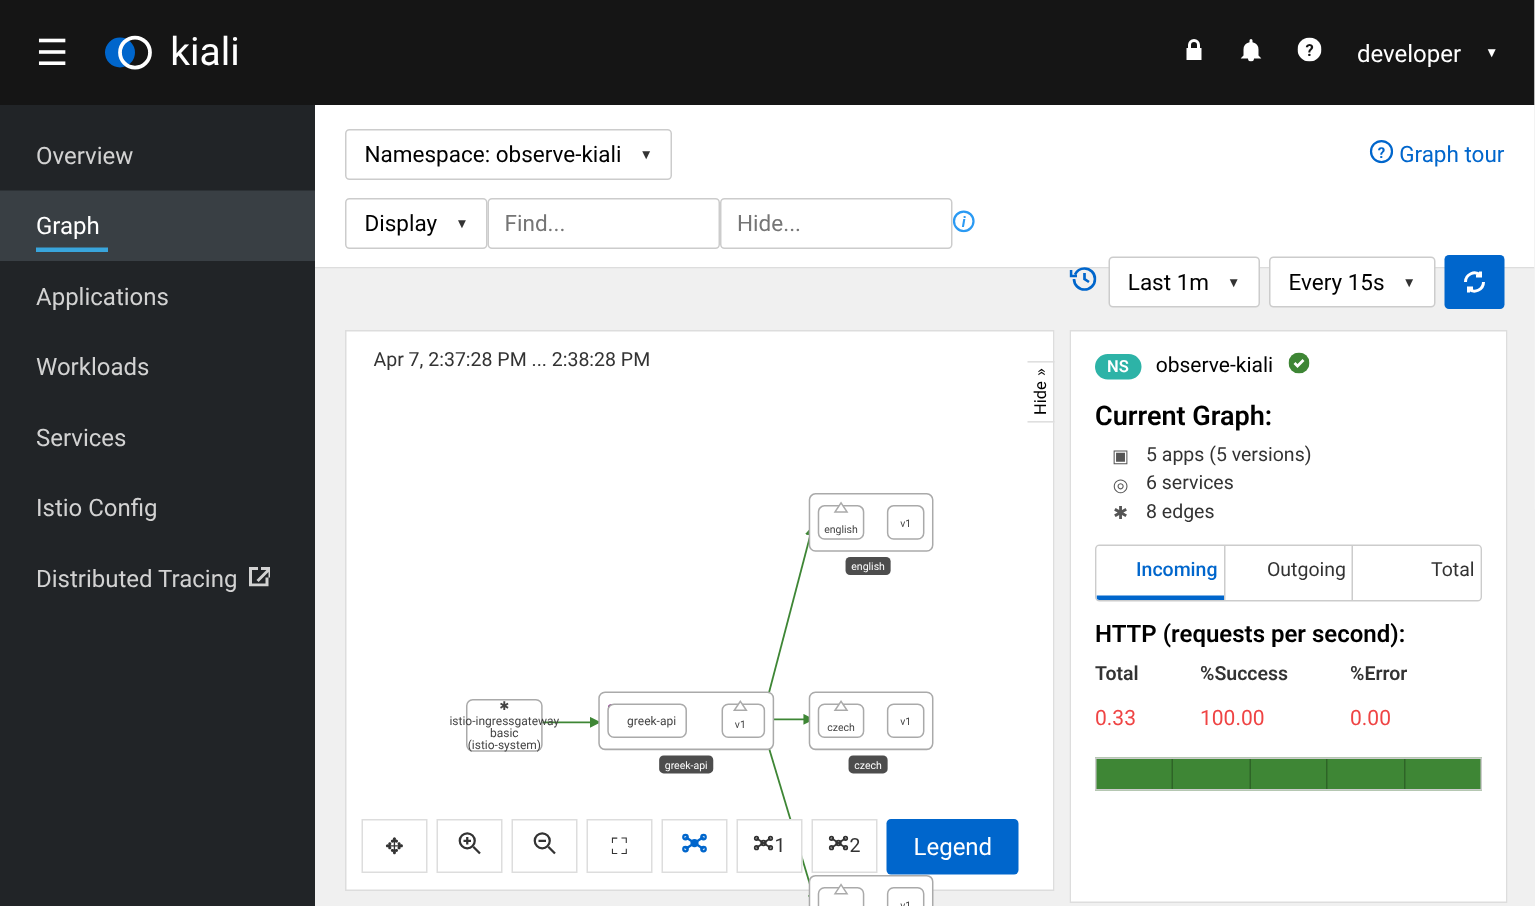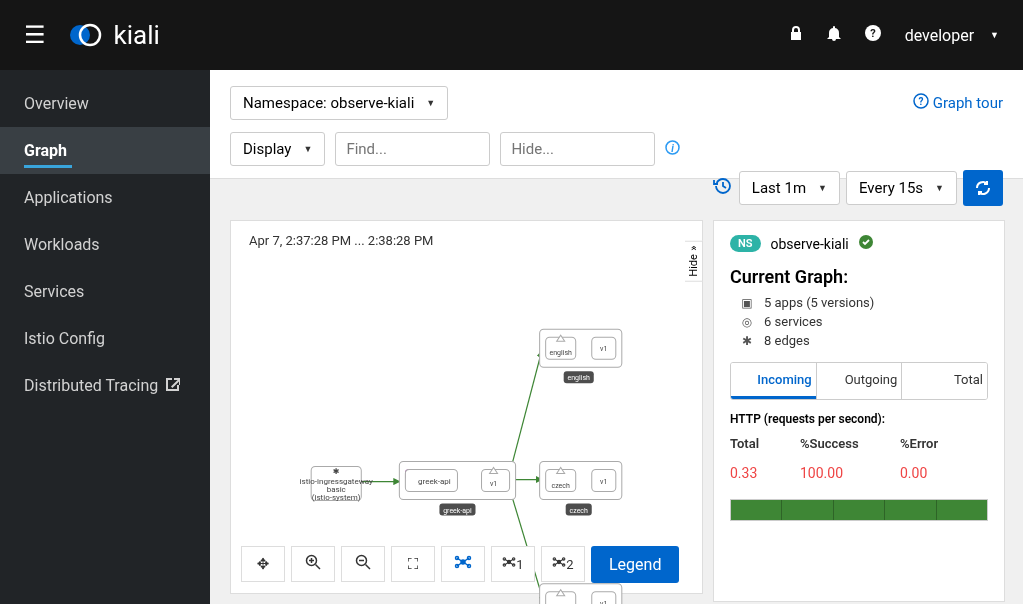--- a/index.html
+++ b/index.html
@@ -11,26 +11,26 @@
   .logo-mark svg { width: 100%; height: 100%; }
   .topbar-spacer { flex: 1; }
   .topbar-right { display: flex; align-items: center; gap: 24px; }
   .topbar-icon { font-size: 16px; cursor: pointer; }
   .user-menu { display: flex; align-items: center; gap: 12px; font-size: 16px; cursor: pointer; }
   .caret-down::after { content: "▼"; font-size: 9px; margin-left: 4px; }
 
   .shell { display: flex; height: 534px; }
   .sidebar { width: 210px; background: #212427; color: #d2d2d2; padding-top: 10px; }
   .sidebar-item { padding: 14px 24px; font-size: 16px; cursor: pointer; display: flex; align-items: center; gap: 8px; }
-  .sidebar-item.active { background: #393f44; color: #fff; border-left: 0; position: relative; font-weight: bold; }
+  .sidebar-item.active { background: #393f44; color: #fff; border-left: 0; position: relative; }
   .sidebar-item.active::after { content: ""; position: absolute; bottom: 6px; left: 24px; width: 48px; height: 3px; background: #39a5dc; }
 
   .main { flex: 1; background: #f0f0f0; position: relative; overflow: hidden; }
   .toolbar1 { display: flex; align-items: center; padding: 16px 20px 8px; gap: 16px; background: #fff; }
-  .toolbar2 { display: flex; align-items: center; padding: 4px 20px 12px; gap: 10px; background: #fff; border-bottom: 1px solid #ddd; }
+  .toolbar2 { display: flex; align-items: center; padding: 4px 20px 12px; gap: 0; background: #fff; border-bottom: 1px solid #ddd; }
   .dropdown { border: 1px solid #ccc; background: #fff; padding: 7px 12px; font-size: 15px; display: inline-flex; align-items: center; gap: 12px; cursor: pointer; border-radius: 3px; }
   .dropdown::after { content: "▼"; font-size: 9px; color: #333; }
   .graph-tour { margin-left: auto; color: #06c; font-size: 15px; display: flex; align-items: center; gap: 4px; cursor: pointer; }
   .text-input { border: 1px solid #ccc; padding: 7px 10px; font-size: 15px; background: #fff; width: 155px; border-radius: 3px; }
   .info-i { color: #2b9af3; font-size: 15px; cursor: pointer; }
   .time-controls { display: flex; align-items: center; gap: 6px; position: absolute; right: 20px; top: 100px; }
   .refresh-btn { background: #06c; color: #fff; width: 40px; height: 36px; display: flex; align-items: center; justify-content: center; border-radius: 3px; cursor: pointer; font-size: 16px; }
   .history-icon { color: #06c; font-size: 18px; cursor: pointer; margin-right:2px;}
 
   .graph-area { position: absolute; left: 20px; top: 150px; right: 320px; bottom: 10px; background: #fff; border: 1px solid #ddd; }
@@ -63,21 +63,21 @@
   .tab.active { border-bottom: 3px solid #06c; color: #06c; font-weight: 500; }
   .table-head { display: flex; font-size: 13px; font-weight: 600; color: #333; margin: 10px 0 14px; }
   .table-row { display: flex; font-size: 14px; color: #ef4444; margin-bottom: 18px; }
   .col-total { width: 70px; }
   .col-success { width: 100px; }
   .col-error { flex: 1; }
   .traffic-bar-wrap { height: 22px; border: 1px solid #ccc; position: relative; background: #3e8635; }
   .traffic-bar-ticks { position: absolute; inset: 0; display: flex; }
   .traffic-bar-ticks span { flex:1; border-right: 1px solid rgba(0,0,0,0.25); }
   .traffic-bar-ticks span:last-child { border-right: none; }
-  .http-title { font-size: 12px; font-weight: 600; margin-bottom: 4px; }
+  .http-title { font-size: 16px; font-weight: 600; margin-bottom: 4px; }
   .ext-link-icon { font-size: 13px; }
   .ns-name { font-size: 14px; }
 </style>
 </head>
 <body>
 
 <div class="topbar">
   <div class="hamburger">☰</div>
   <div class="logo">
     <span class="logo-mark">

